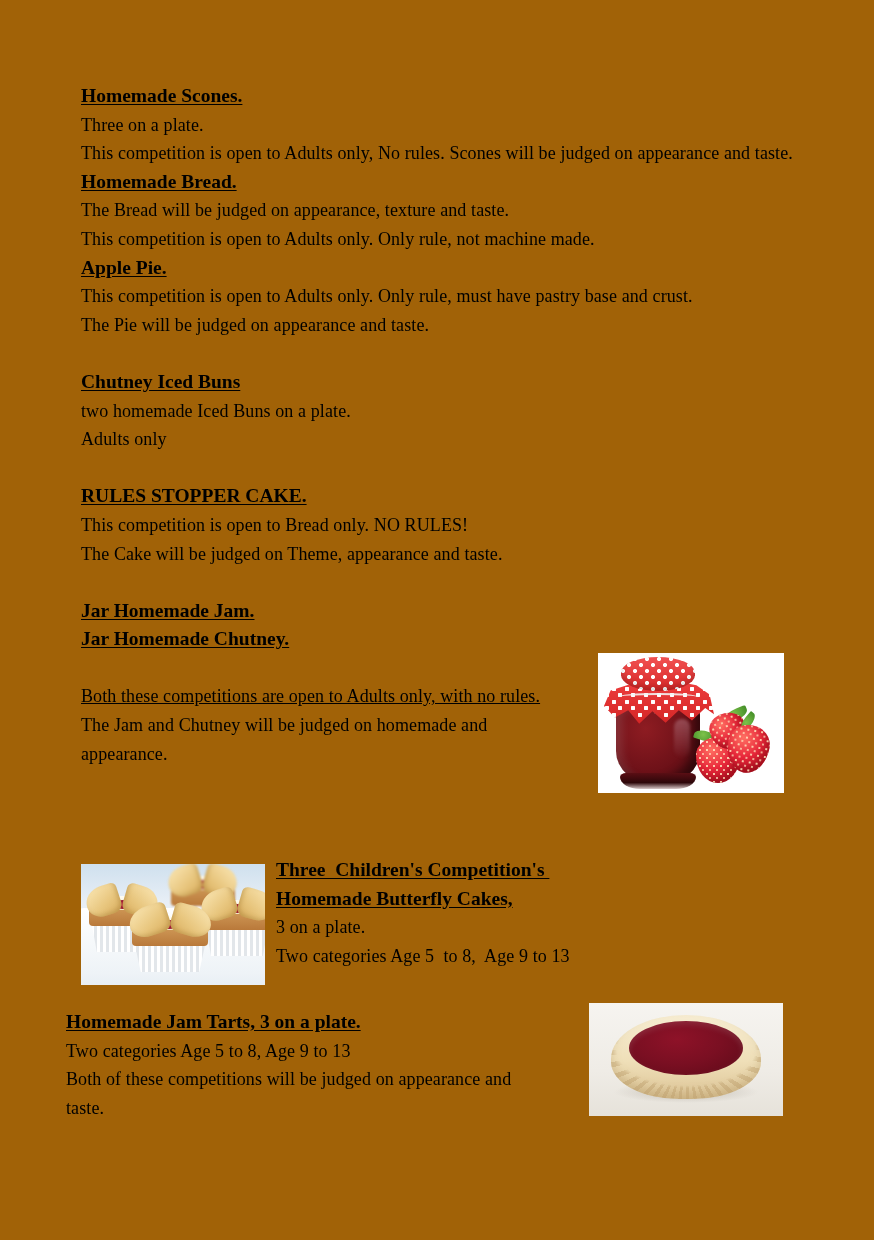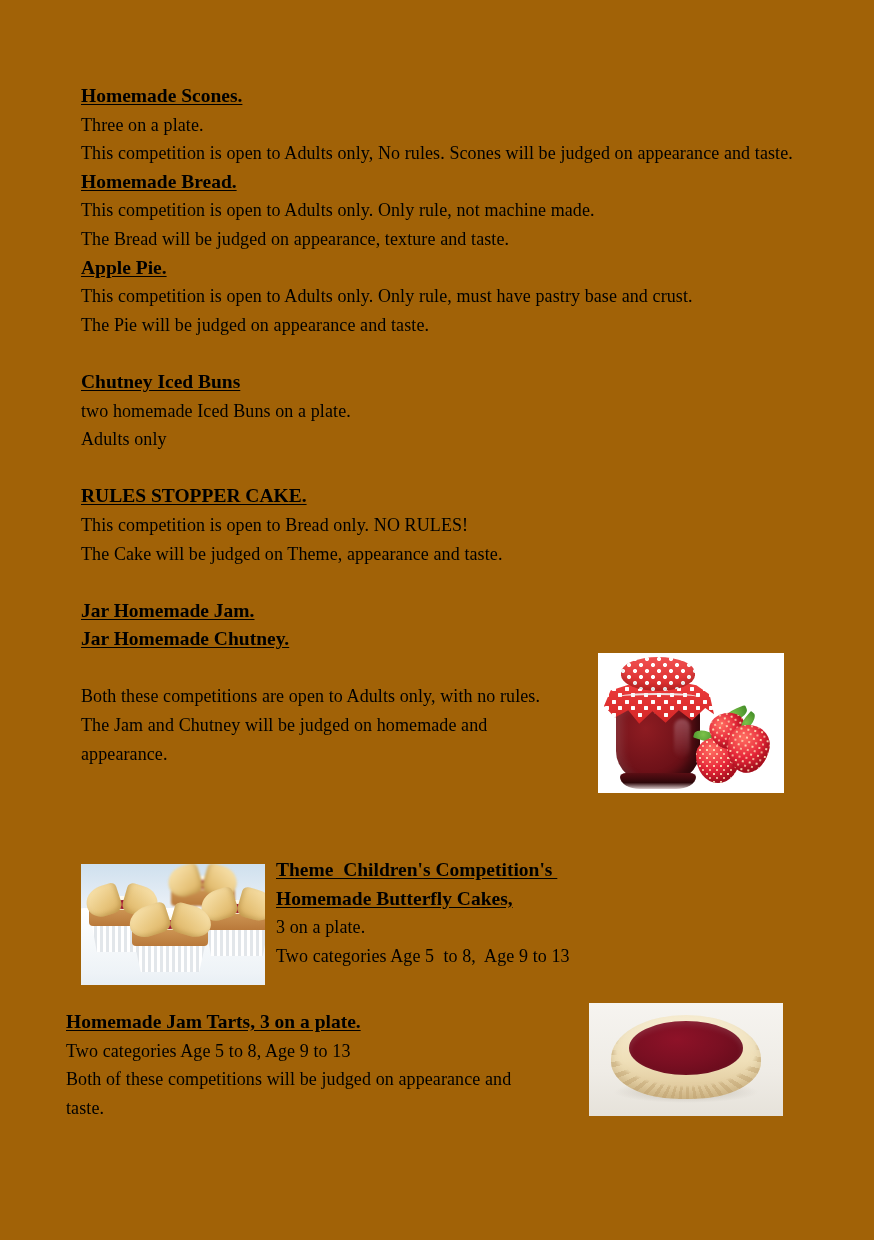--- a/index.html
+++ b/index.html
@@ -257,22 +257,22 @@
 
 <div class="page">
 
   <div class="content">
 
     <div class="hdline"><span class="hd">Homemade Scones.</span></div>
     <div class="ln">Three on a plate.</div>
     <div class="ln">This competition is open to Adults only, No rules. Scones will be judged on appearance and taste.</div>
 
     <div class="hdline"><span class="hd">Homemade Bread.</span></div>
+    <div class="ln">The Bread will be judged on appearance, texture and taste.</div>
     <div class="ln">This competition is open to Adults only. Only rule, not machine made.</div>
-    <div class="ln">The Bread will be judged on appearance, texture and taste.</div>
 
     <div class="hdline"><span class="hd">Apple Pie.</span></div>
     <div class="ln">This competition is open to Adults only. Only rule, must have pastry base and crust.</div>
     <div class="ln">The Pie will be judged on appearance and taste.</div>
 
     <div class="blank"></div>
 
     <div class="hdline"><span class="hd">Chutney Iced Buns</span></div>
     <div class="ln">two homemade Iced Buns on a plate.</div>
     <div class="ln">Adults only</div>
@@ -283,27 +283,27 @@
     <div class="ln">This competition is open to Bread only. NO RULES!</div>
     <div class="ln">The Cake will be judged on Theme, appearance and taste.</div>
 
     <div class="blank"></div>
 
     <div class="hdline"><span class="hd">Jar Homemade Jam.</span></div>
     <div class="hdline"><span class="hd">Jar Homemade Chutney.</span></div>
 
     <div class="blank"></div>
 
-    <div class="ln" style="width:480px;">Both these competitions are open to Adults only, with no rules.</div>
+    <div class="ln" style="width:480px;text-decoration:underline;">Both these competitions are open to Adults only, with no rules.</div>
     <div class="ln" style="width:480px;">The Jam and Chutney will be judged on homemade and appearance.</div>
 
   </div>
 
   <div class="indent-block">
-    <div class="hdline"><span class="hd">Theme  Children's Competition's </span></div>
+    <div class="hdline"><span class="hd">Three  Children's Competition's </span></div>
     <div class="hdline"><span class="hd">Homemade Butterfly Cakes,</span></div>
     <div class="ln">3 on a plate.</div>
     <div class="ln">Two categories Age 5  to 8,  Age 9 to 13</div>
   </div>
 
   <div class="indent-block" style="left:66px; top:1008px; width:490px;">
     <div class="hdline"><span class="hd">Homemade Jam Tarts, 3 on a plate.</span></div>
     <div class="ln">Two categories Age 5 to 8, Age 9 to 13</div>
     <div class="ln" style="width:470px;">Both of these competitions will be judged on appearance and taste.</div>
   </div>

